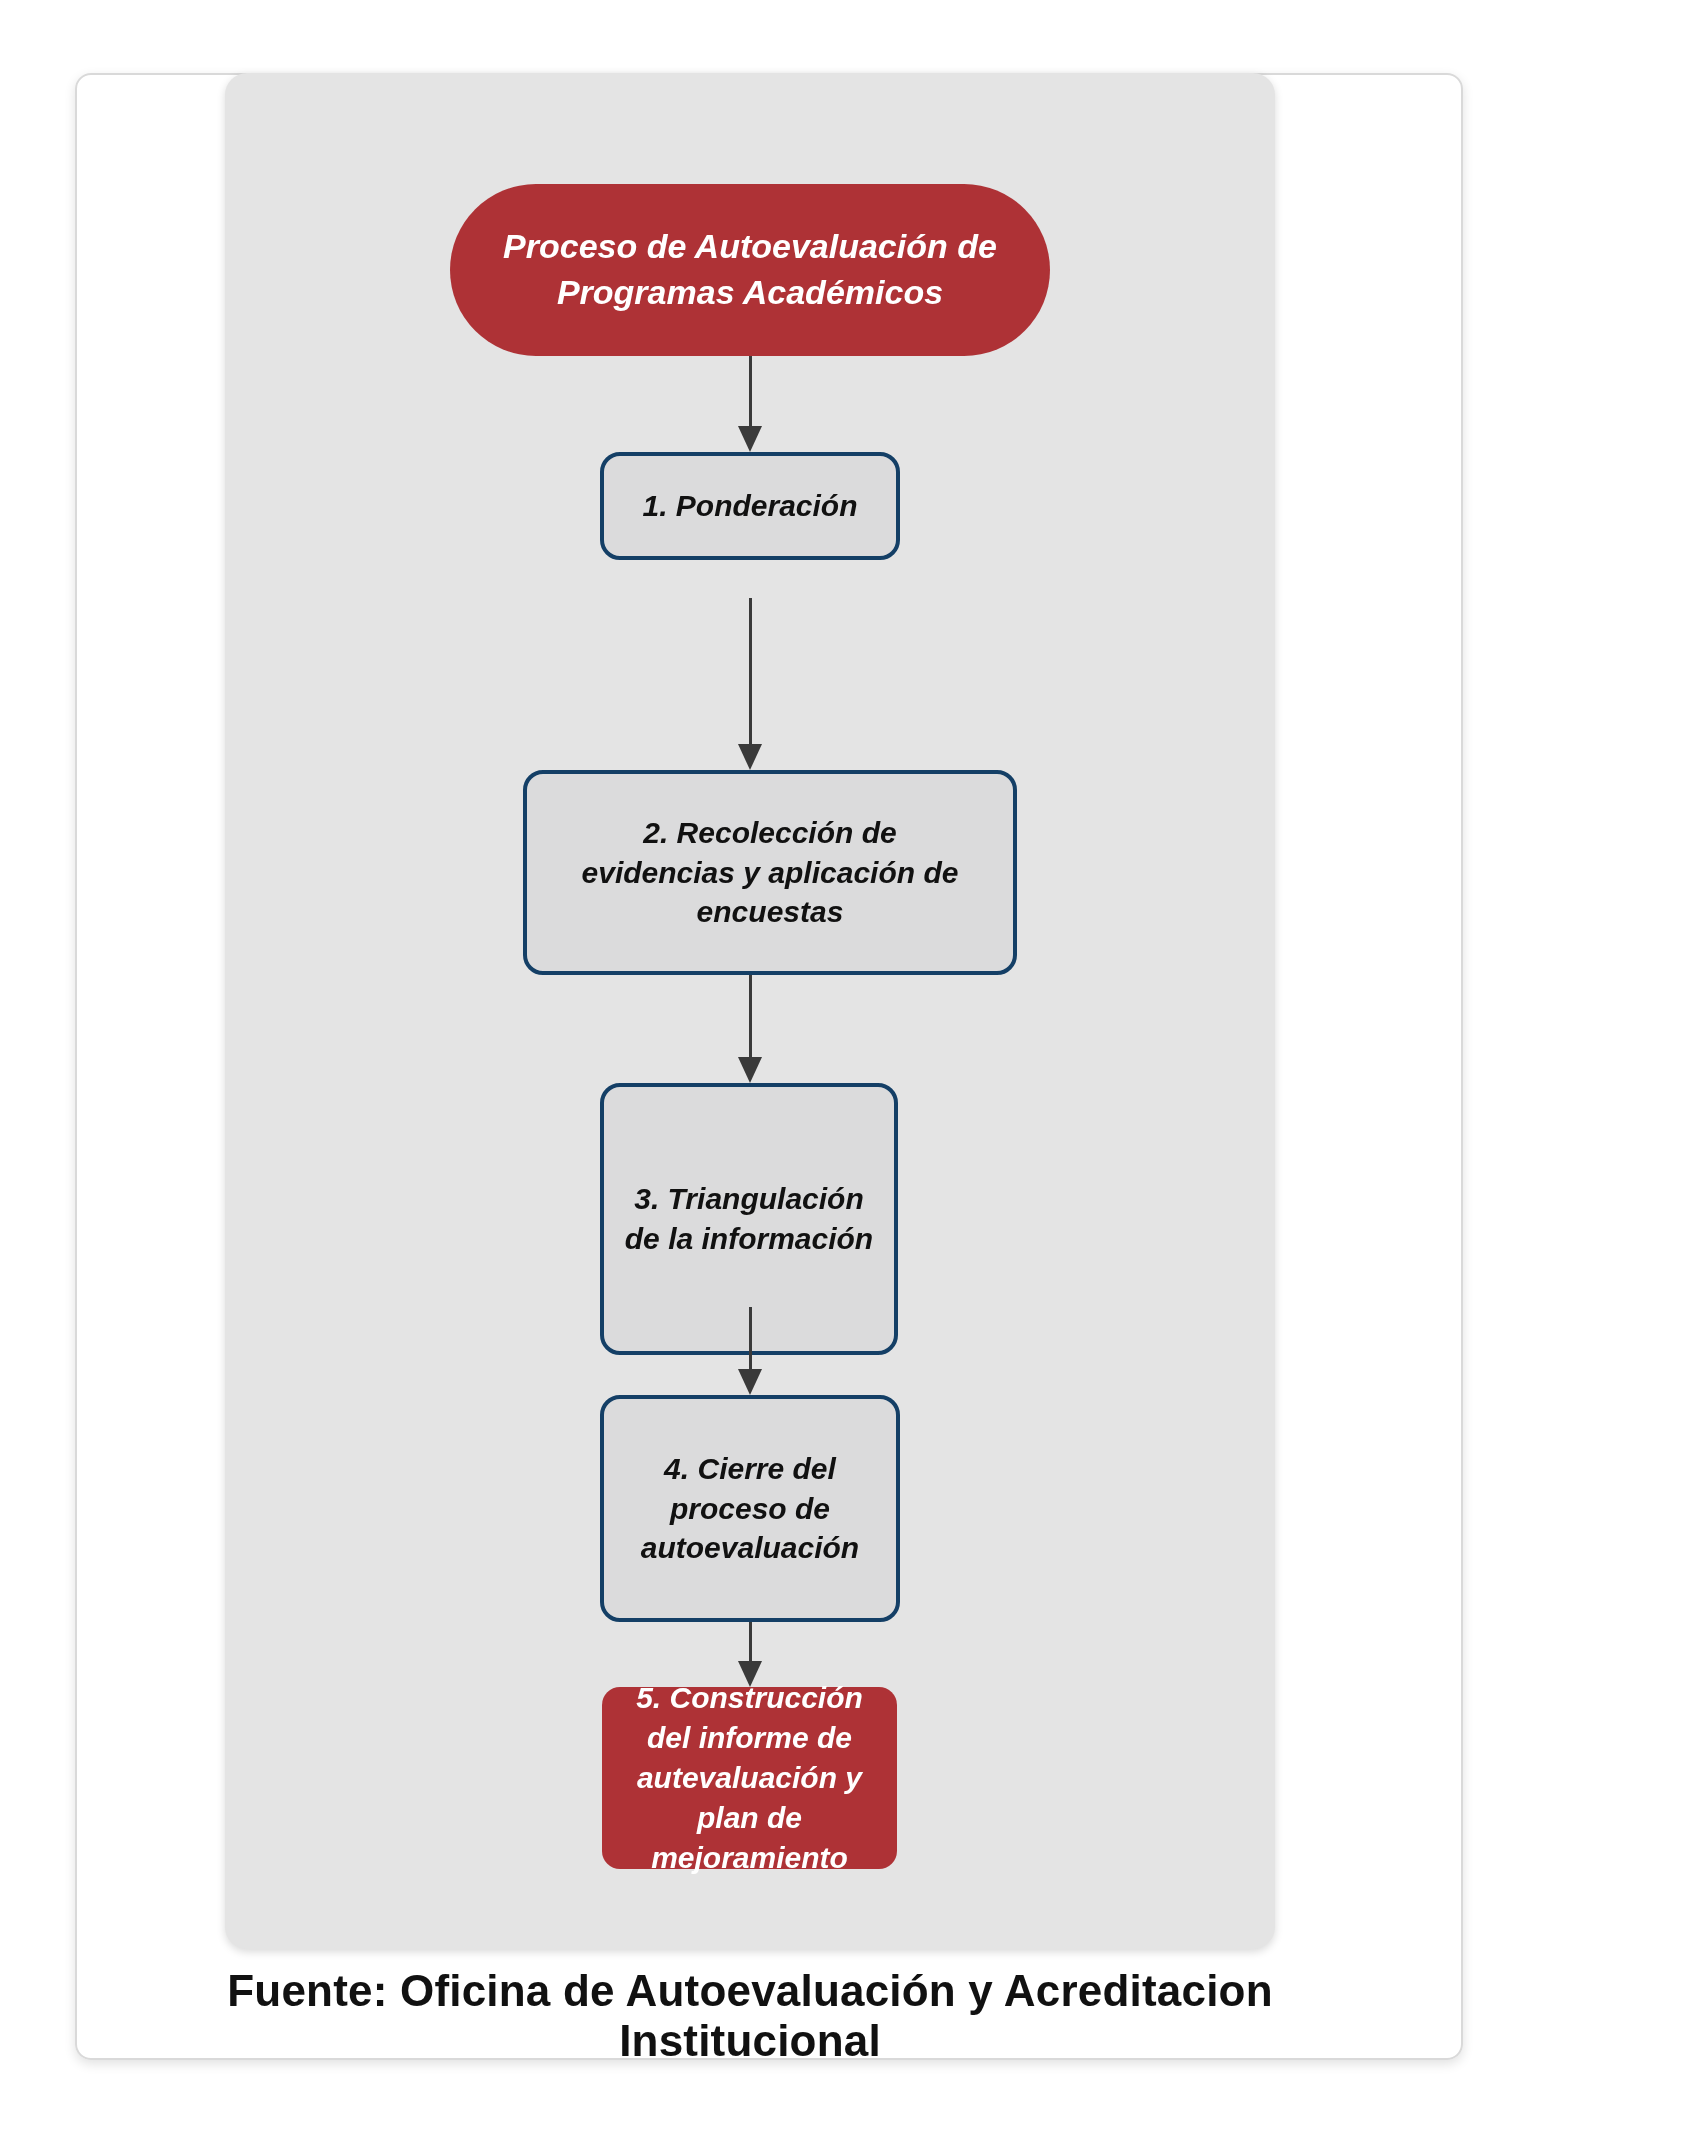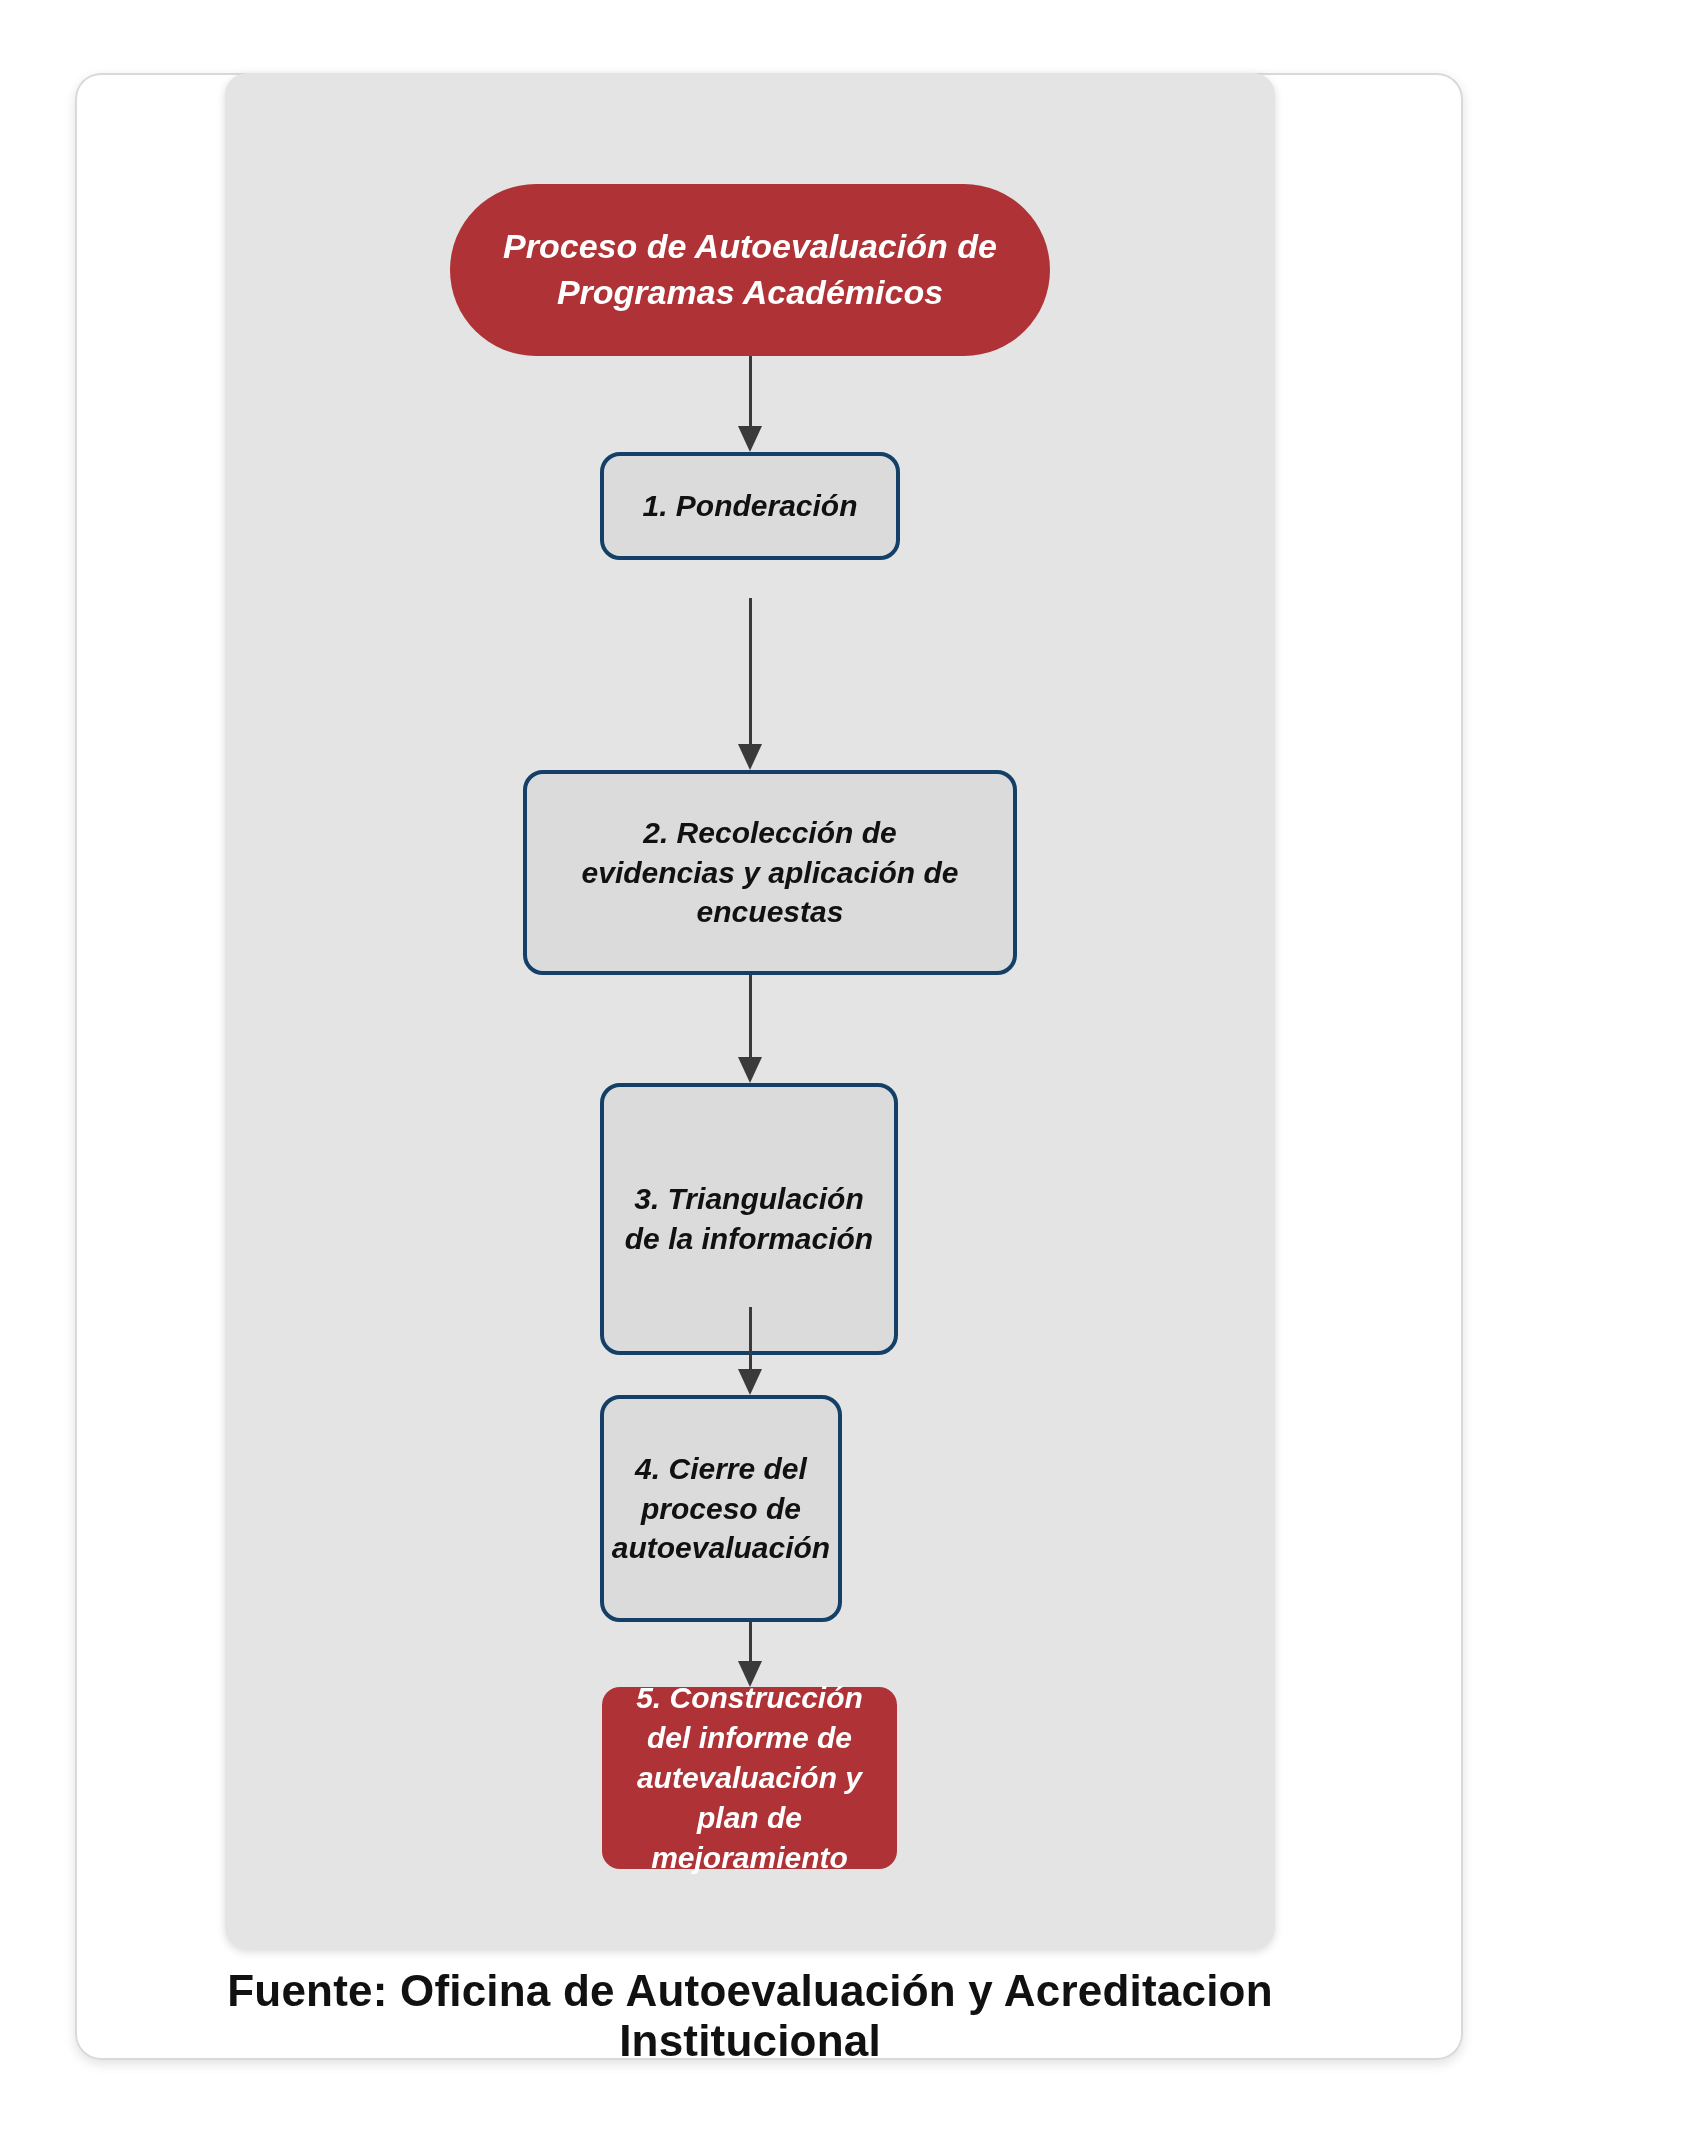--- a/index.html
+++ b/index.html
@@ -15,21 +15,21 @@
   }
   *{margin:0;padding:0;box-sizing:border-box;}
   html,body{background:#ffffff;}
   body{
     width:1688px;height:2138px;position:relative;overflow:hidden;
     font-family:"Liberation Sans", sans-serif;
   }
   .page{position:absolute;inset:0;background:#ffffff;}
   .card{
     position:absolute;left:75px;top:73px;width:1388px;height:1987px;
-    background:var(--card-bg);border-radius:26px;
+    background:var(--card-bg);border-radius:16px;
     box-shadow: inset 0 0 0 2px var(--card-border), 0 4px 12px rgba(0,0,0,0.12);
   }
   .panel{
     position:absolute;left:150px;top:0px;width:1050px;height:1876px;
     background:var(--panel-bg);border-radius:22px;
     box-shadow:0 3px 8px rgba(0,0,0,0.15);
   }
   .node{
     position:absolute;display:flex;align-items:center;justify-content:center;
     text-align:center;font-weight:bold;font-style:italic;
@@ -44,21 +44,21 @@
     background:var(--box-fill);border:4px solid var(--navy-border);
     border-radius:20px;color:var(--text-dark);font-size:30px;line-height:1.33;
   }
   .final{
     background:var(--accent-red);border:none;border-radius:18px;
     color:var(--text-light);font-size:30px;line-height:1.33;
   }
   .n1{left:375px;top:379px;width:300px;height:108px;}
   .n2{left:298px;top:697px;width:494px;height:205px;}
   .n3{left:375px;top:1010px;width:298px;height:272px;}
-  .n4{left:375px;top:1322px;width:242px;height:227px;}
+  .n4{left:375px;top:1322px;width:300px;height:227px;}
   .n5{left:377px;top:1614px;width:295px;height:182px;}
   .arrow{
     position:absolute;left:512px;width:26px;
     display:flex;flex-direction:column;align-items:center;
   }
   .arrow .shaft{width:3px;background:var(--arrow);flex:1;}
   .arrow .head{
     width:0;height:0;
     border-left:12px solid transparent;border-right:12px solid transparent;
     border-top:26px solid var(--arrow);

